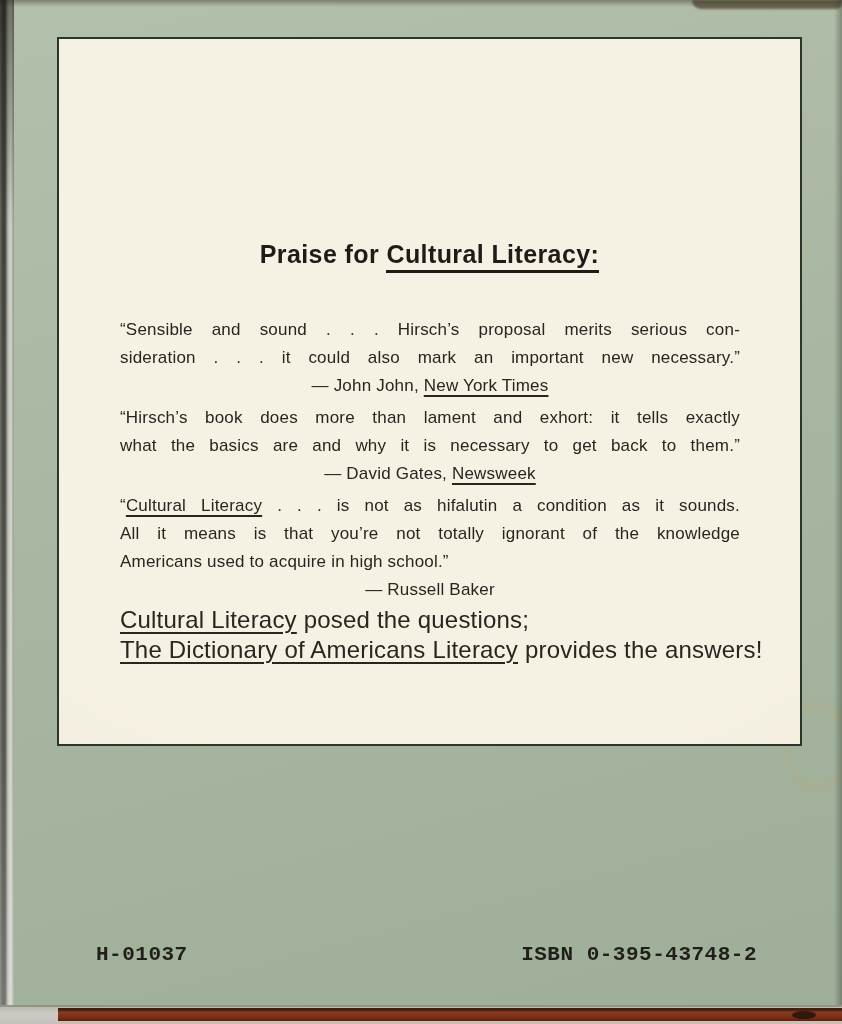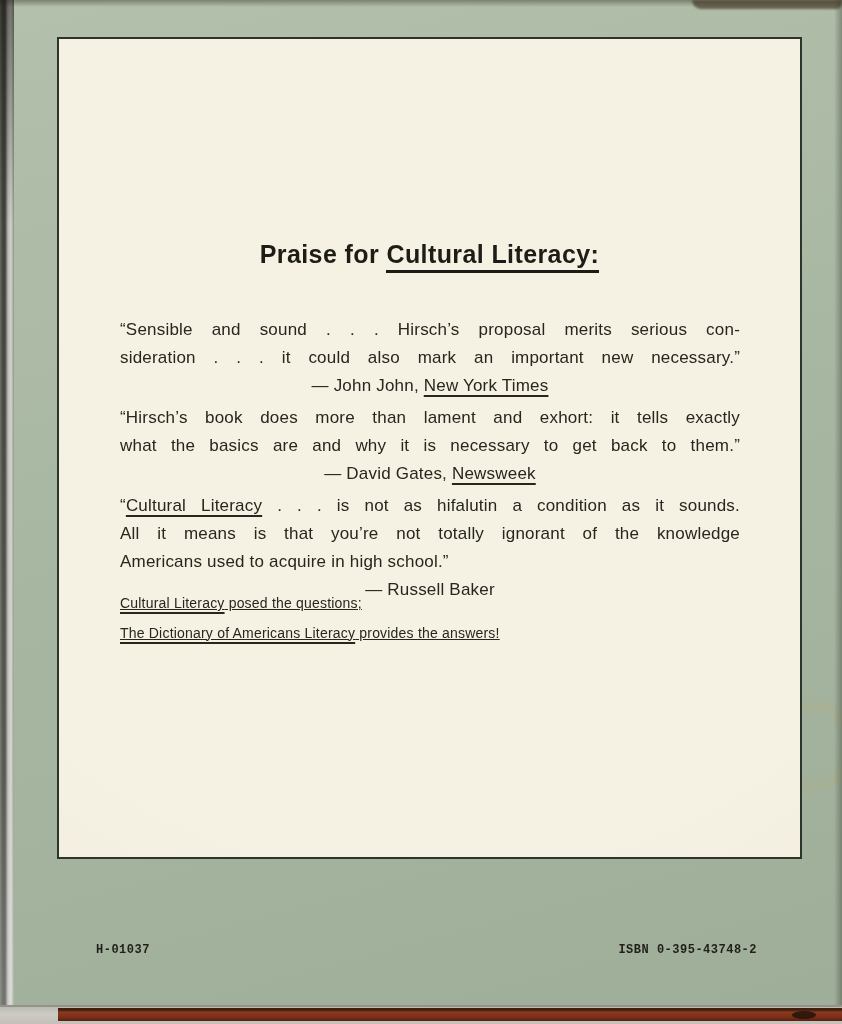--- a/index.html
+++ b/index.html
@@ -3,44 +3,44 @@
 <meta charset="utf-8">
 <style>
   html,body{margin:0;padding:0;}
   .scene{
     position:relative;width:842px;height:1024px;overflow:hidden;
     background:linear-gradient(165deg,#b3c0ac 0%,#a8b7a2 45%,#9fae99 100%);
     font-family:"Liberation Sans",sans-serif;
   }
   
   .panel{
-    position:absolute;left:57px;top:37px;width:745px;height:822px;box-sizing:border-box;
+    position:absolute;left:57px;top:37px;width:745px;height:709px;box-sizing:border-box;
     background:radial-gradient(120% 100% at 50% 40%, #f6f2e3 60%, #efe9d9 100%);
     border:2px solid #2d342b;
   }
   .title{
     position:absolute;top:201px;left:0;width:100%;margin:0;text-align:center;
     font-size:25px;font-weight:bold;letter-spacing:.4px;color:#1d1c17;
   }
   .u-title{border-bottom:3px solid #1d1c17;padding-bottom:2px;}
   .quote{
     position:absolute;left:61px;width:620px;
     font-size:17px;line-height:28px;color:#27261f;letter-spacing:.2px;
   }
   .q1{top:277px}.q2{top:365px}.q3{top:453px}
   .jline{text-align:justify;text-align-last:justify;}
   .attr{text-align:center;}
   .u{text-decoration:underline;text-decoration-thickness:1.5px;text-underline-offset:4px;}
   .closing{
-    position:absolute;left:61px;top:550px;
-    font-size:14px;line-height:29.5px;color:#27261f;letter-spacing:.2px;text-decoration:underline;
+    position:absolute;left:61px;top:566px;
+    font-size:24px;line-height:29.5px;color:#27261f;letter-spacing:.2px;
   }
   .code{
     position:absolute;top:904px;font-family:"Liberation Mono",monospace;
-    font-size:12px;font-weight:bold;letter-spacing:.5px;color:#211f19;
+    font-size:21px;font-weight:bold;letter-spacing:.5px;color:#211f19;
   }
   .print-code{left:37px;}
   .isbn{right:43px;}
 
   
   .crease{position:absolute;left:52px;top:46px;width:130px;height:74px;
     background:linear-gradient(118deg,transparent 45%,rgba(238,242,233,.55) 49%,transparent 53%);opacity:.55;}
   .stain-dot{position:absolute;left:772px;top:238px;width:40px;height:30px;border-radius:50%;
     background:radial-gradient(closest-side,rgba(206,182,112,.28),rgba(206,182,112,0));}
   .stain-ring{position:absolute;left:782px;top:702px;width:56px;height:74px;

